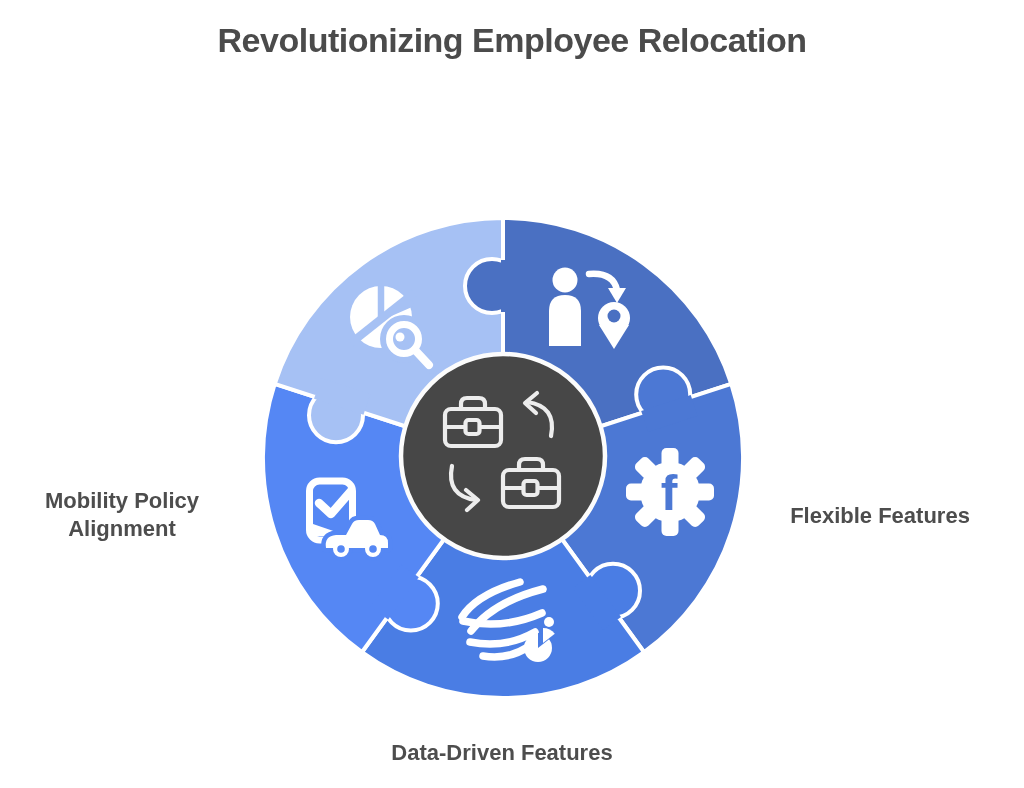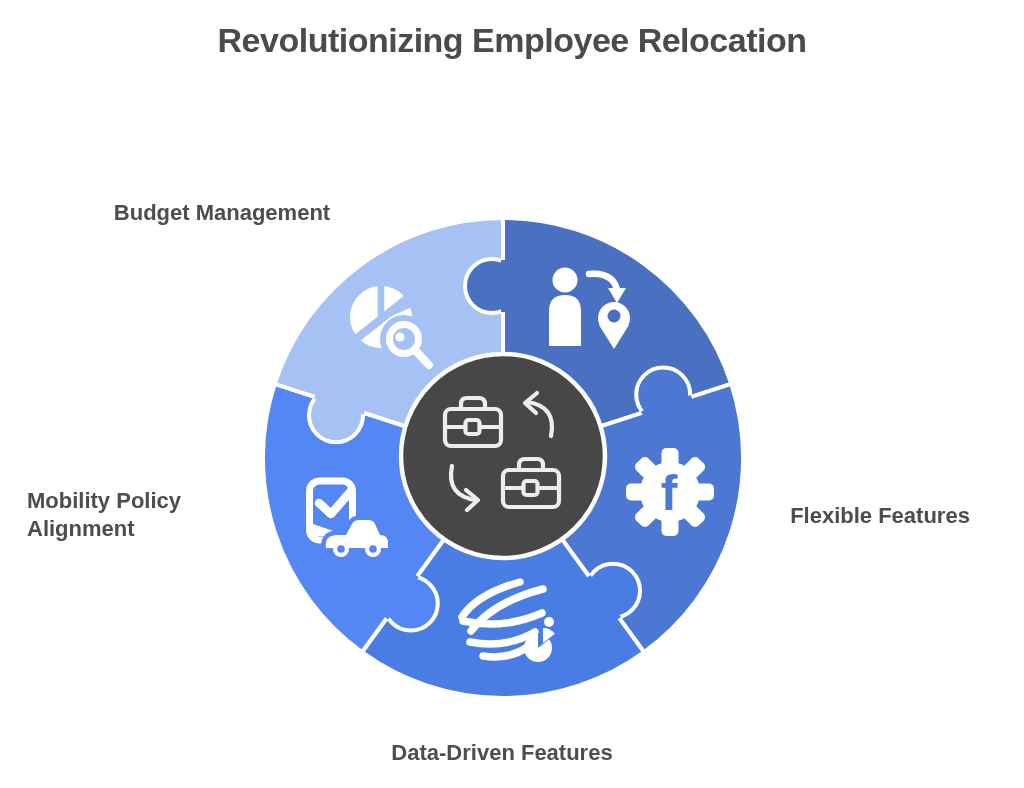--- a/index.html
+++ b/index.html
@@ -8,21 +8,21 @@
   .canvas svg{position:absolute;left:0;top:0;}
   .title{position:absolute;left:0;right:0;top:21px;text-align:center;
          font-size:34px;font-weight:700;letter-spacing:-0.5px;color:#4b4b4b;}
   .seg-label{position:absolute;font-size:22px;font-weight:600;color:#4d4d4d;
              white-space:nowrap;transform:translateX(-50%);}
   .seg-label.wrap{white-space:normal;transform:none;}
   #label-budget{left:222px;top:200px;}
   #label-custom{left:797px;top:200px;}
   #label-flex{left:880px;top:503px;}
   #label-data{left:502px;top:740px;}
-  #label-mobility{left:27px;top:487px;width:190px;text-align:left;line-height:28px;}
+  #label-mobility{left:27px;top:487px;width:190px;text-align:center;line-height:28px;}
 </style>
 </head>
 <body>
 
 <div class="canvas">
 
   <div class="title">Revolutionizing Employee Relocation</div>
 
   <svg width="1024" height="788" viewBox="0 0 1024 788">
 
@@ -116,17 +116,16 @@
       <path d="M503,488 L559,488"></path>
       <path d="M519,470 L519,465 Q519,459 525,459 L537,459 Q543,459 543,465 L543,470"></path>
       <rect x="523.5" y="481" width="14" height="14" rx="3" fill="#474747"></rect>
       <path d="M551,436 Q557,406 527,402"></path>
       <path d="M537,393 L525,403 L536,413"></path>
       <path d="M452,466 Q446,496 476,500"></path>
       <path d="M466,490 L478,500 L467,510"></path>
     </g>
   </svg>
 
-  <div class="seg-label" id="label-budget">Budget Management</div>
   <div class="seg-label" id="label-flex">Flexible Features</div>
   <div class="seg-label" id="label-data">Data-Driven Features</div>
   <div class="seg-label wrap" id="label-mobility">Mobility Policy Alignment</div>
 </div>
 
 </body></html>

